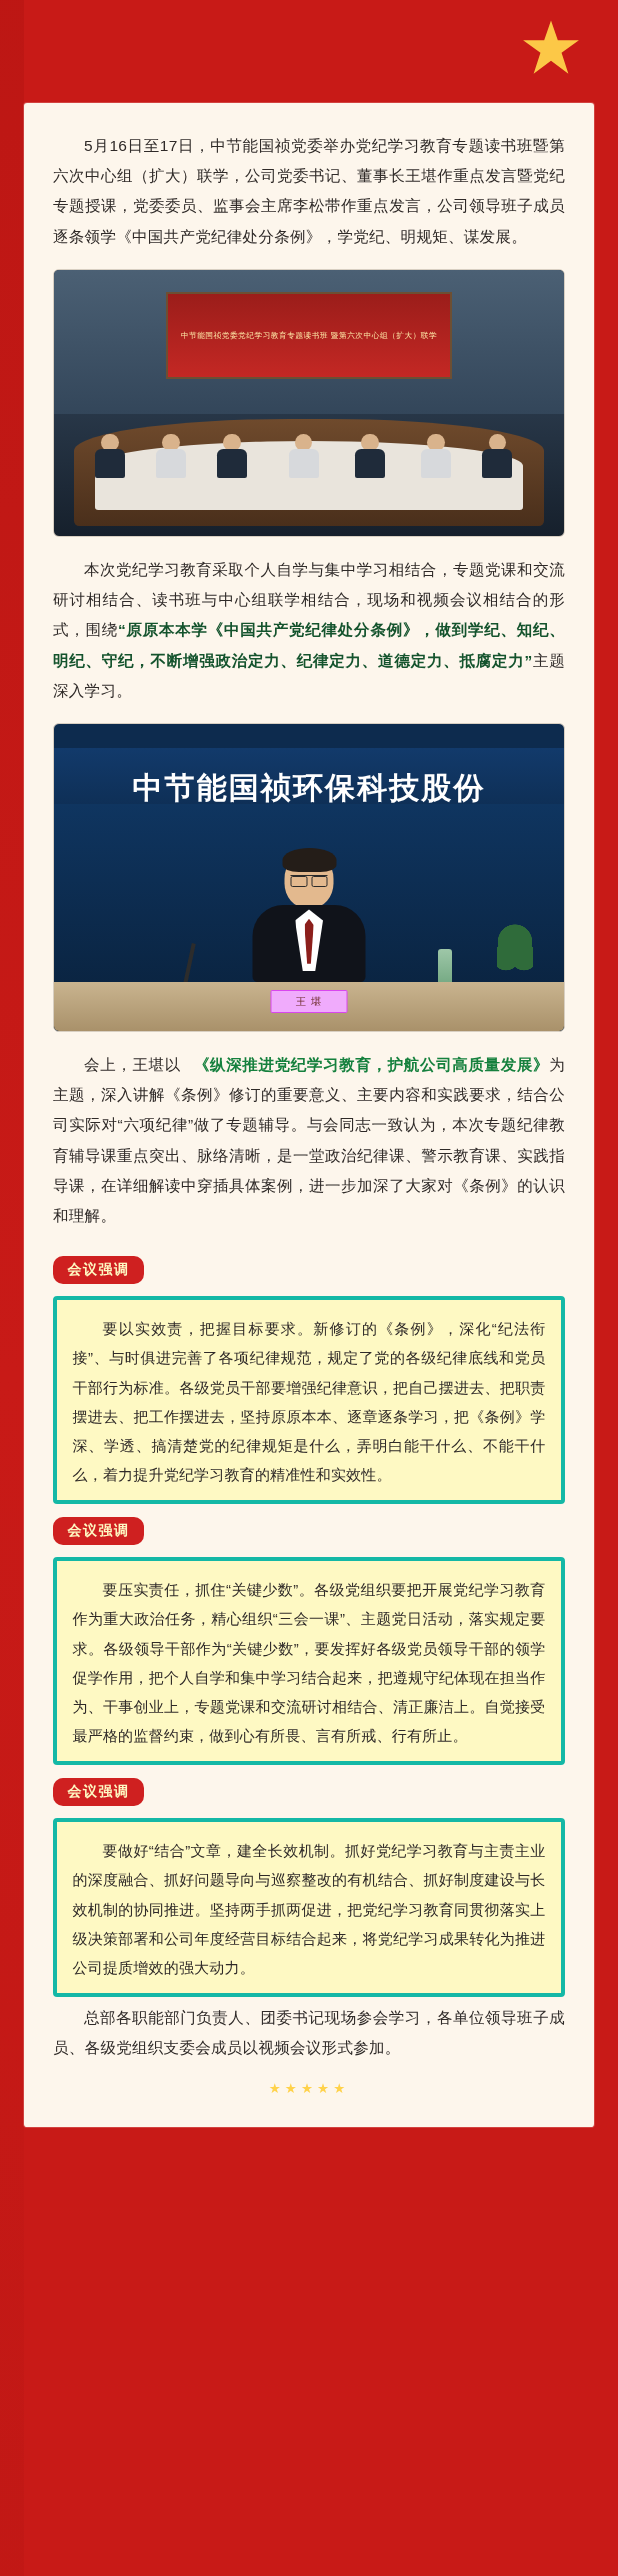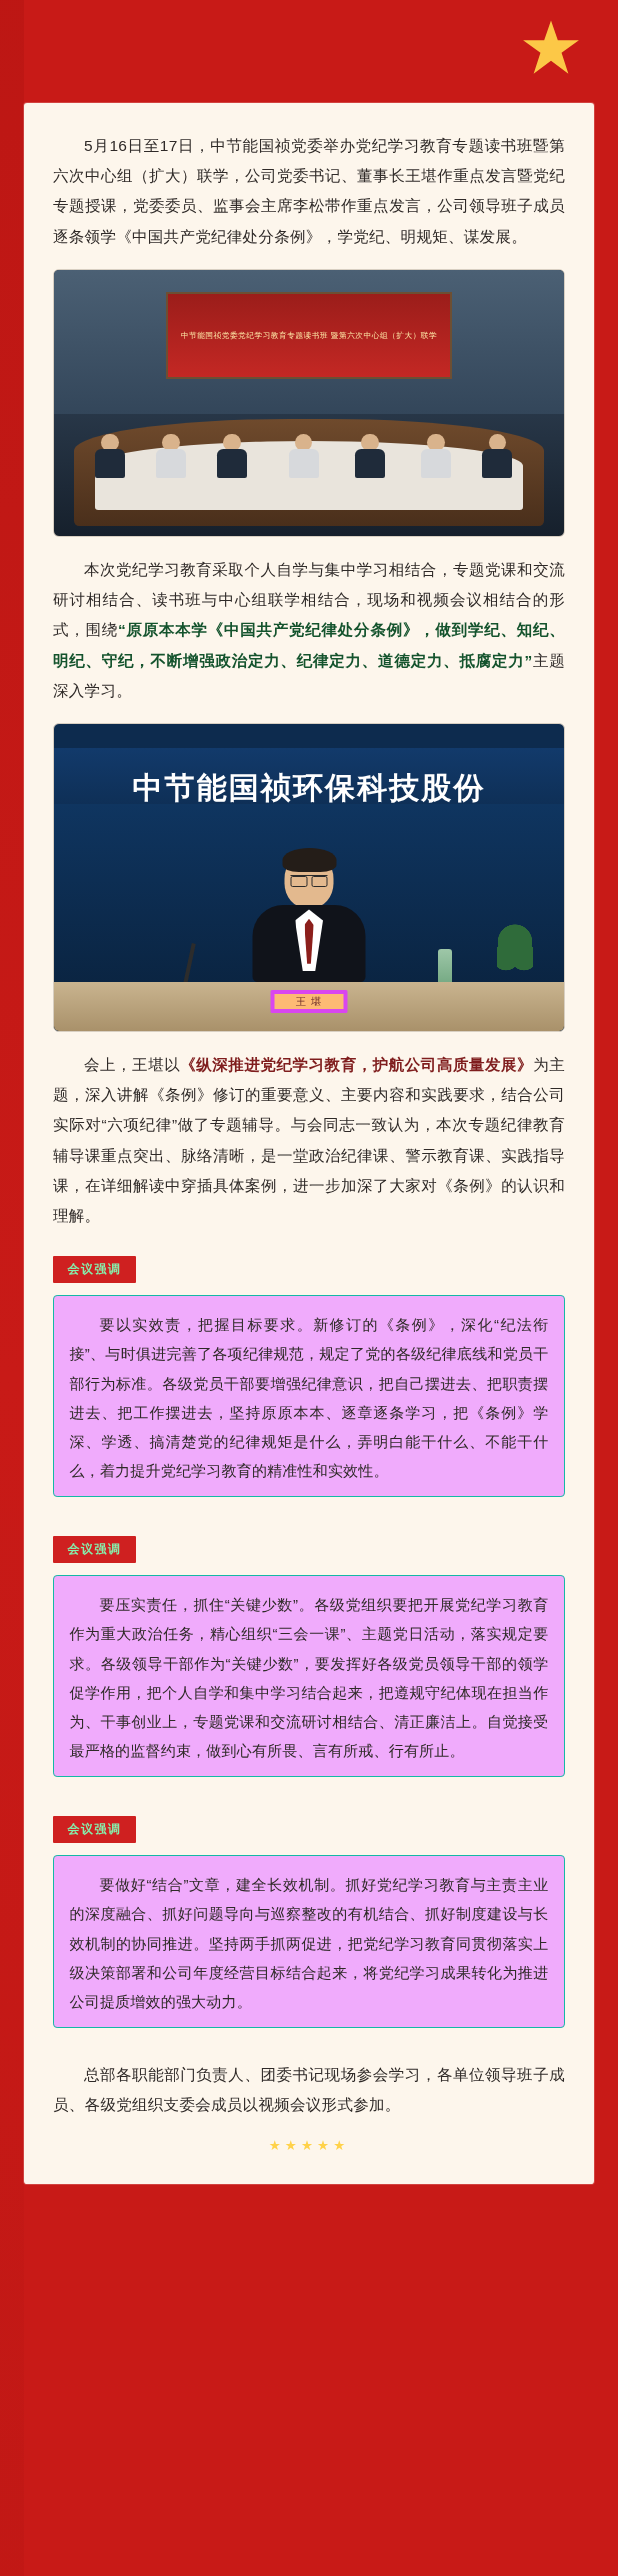--- a/index.html
+++ b/index.html
@@ -162,21 +162,21 @@
     width: 9.3px; height: 45px; background: #8c1f1c;
     clip-path: polygon(50% 0, 100% 14%, 70% 100%, 30% 100%, 0 14%);
   }
   .ps-desk {
     position: absolute; left: 0; bottom: 0; width: 100%; height: 16%;
     background: linear-gradient(180deg,#c9b48f 0%, #a9916a 100%);
   }
   .ps-nameplate {
     position: absolute; left: 50%; transform: translateX(-50%);
     bottom: 6%; width: 77px; height: 23px;
-    background: #fdba74; border: 4px solid #d946ef; border-radius: 1.5px;
+    background: #f0abfc; border: 1px solid #d946ef; border-radius: 1.5px;
     display: flex; align-items: center; justify-content: center;
     color: #6b2b27; font-size: 10.3px; letter-spacing: 1px;
   }
   .ps-mic {
     position: absolute; left: 26%; bottom: 14%; width: 4.1px; height: 46px;
     background: #2c2c2c; transform: rotate(12deg);
   }
   .ps-bottle {
     position: absolute; right: 22%; bottom: 14%; width: 13.4px; height: 40px;
     background: linear-gradient(180deg,#9ec7a8 0%, #6fa57e 100%);
@@ -186,46 +186,46 @@
     position: absolute; right: 6%; bottom: 15%; width: 36px; height: 62px;
     background: radial-gradient(circle at 50% 30%, #2f6b3a 0 36%, transparent 37%),
                 radial-gradient(circle at 25% 55%, #2f6b3a 0 30%, transparent 31%),
                 radial-gradient(circle at 75% 55%, #2f6b3a 0 30%, transparent 31%);
   }
 
   
   .badge {
     display: inline-block;
     background: #cf2020;
-    color: #86efac;
-    font-size: 12px;
+    color: #fef9c3;
+    font-size: 14px;
     font-weight: 700;
     letter-spacing: 1.5px;
     padding: 5.2px 14.4px;
-    border-radius: 1px;
+    border-radius: 10px;
     margin: 7.2px 0 11.3px 0;
   }
   .callout {
-    border: 1px solid #14b8a6;
+    border: 4px solid #14b8a6;
     border-radius: 4.1px;
     padding: 14.4px 15.5px 10.3px 15.5px;
-    margin-bottom: 32px;
-    background: #f0abfc;
+    margin-bottom: 6px;
+    background: #fef9c3;
   }
   .callout p {
     font-size: 15px;
     line-height: 1.95;
     color: #2f2a28;
     text-align: justify;
     text-indent: 2em;
     letter-spacing: 0.2px;
   }
 
   .hl { font-weight: 700; color: #14532d; }
-  .hl-blue { color: #7f1d1d; font-weight: 700; }
+  .hl-blue { color: #15803d; font-weight: 700; margin-left: 13px; }
 
   .footer-stars {
     margin: 17.5px auto 0 auto;
     text-align: center;
     color: #ffd24a;
     font-size: 13.4px;
     letter-spacing: 4.1px;
   }
   .bottom-space { height: 36px; }
 </style>

